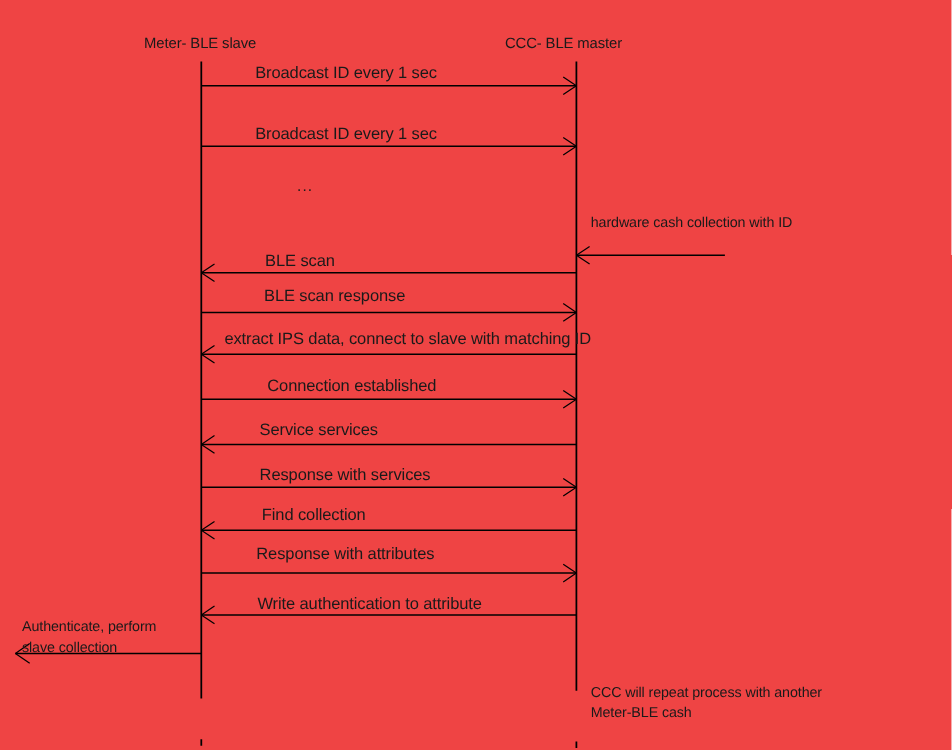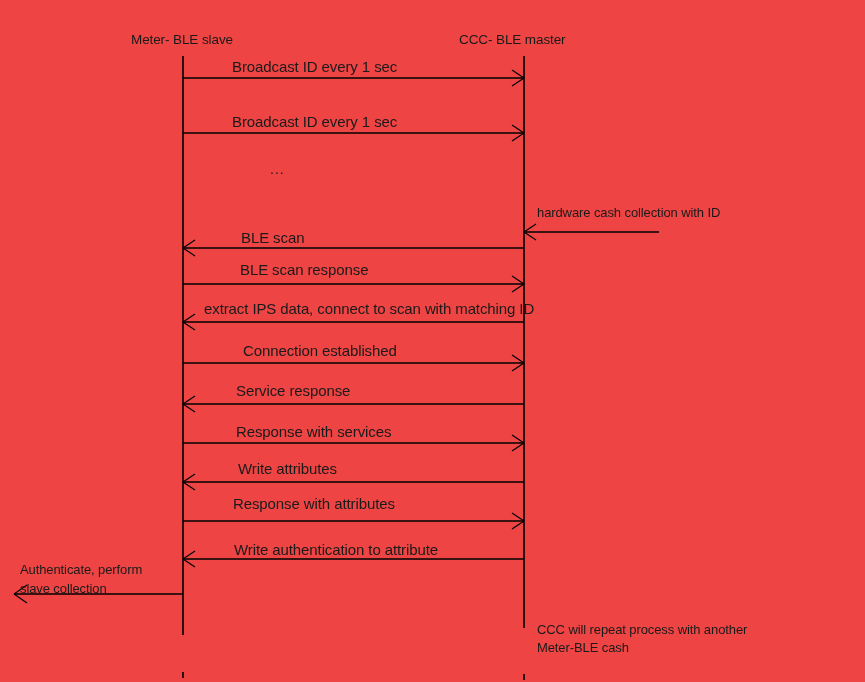--- a/index.html
+++ b/index.html
@@ -144,35 +144,35 @@
   <div class="lbl actor-label" style="left:131px; top:31px;">Meter- BLE slave</div>
 
   <div class="lbl actor-label" style="left:459px; top:31px;">CCC- BLE master</div>
 
   <div class="lbl msg-label" style="left:232px; top:58px;">Broadcast ID every 1 sec</div>
 
   <div class="lbl msg-label" style="left:232px; top:113px;">Broadcast ID every 1 sec</div>
 
   <div class="lbl ellipsis-label" style="left:270px; top:160px;">...</div>
 
-  <div class="lbl note-label" style="left:537px; top:204px;text-align:right;">hardware cash collection with ID</div>
+  <div class="lbl note-label" style="left:537px; top:193px;text-align:right;">hardware cash collection with ID</div>
 
   <div class="lbl msg-label" style="left:241px; top:229px;">BLE scan</div>
 
   <div class="lbl msg-label" style="left:240px; top:261px;">BLE scan response</div>
 
-  <div class="lbl msg-label" style="left:204px; top:300px;">extract IPS data, connect to scan with matching ID</div>
+  <div class="lbl msg-label" style="left:204px; top:300px;">extract IPS data, connect to slave with matching ID</div>
 
   <div class="lbl msg-label" style="left:243px; top:342px;">Connection established</div>
 
-  <div class="lbl msg-label" style="left:236px; top:382px;">Service response</div>
+  <div class="lbl msg-label" style="left:236px; top:382px;">Service services</div>
 
   <div class="lbl msg-label" style="left:236px; top:423px;">Response with services</div>
 
-  <div class="lbl msg-label" style="left:238px; top:460px;">Write attributes</div>
+  <div class="lbl msg-label" style="left:238px; top:460px;">Find collection</div>
 
   <div class="lbl msg-label" style="left:233px; top:495px;">Response with attributes</div>
 
   <div class="lbl msg-label" style="left:234px; top:541px;">Write authentication to attribute</div>
 
   <div class="lbl note-label" style="left:20px; top:561px;">Authenticate, perform</div>
 
   <div class="lbl note-label" style="left:20px; top:580px;">slave collection</div>
 
   <div class="lbl note-label" style="left:537px; top:621px;">CCC will repeat process with another</div>

